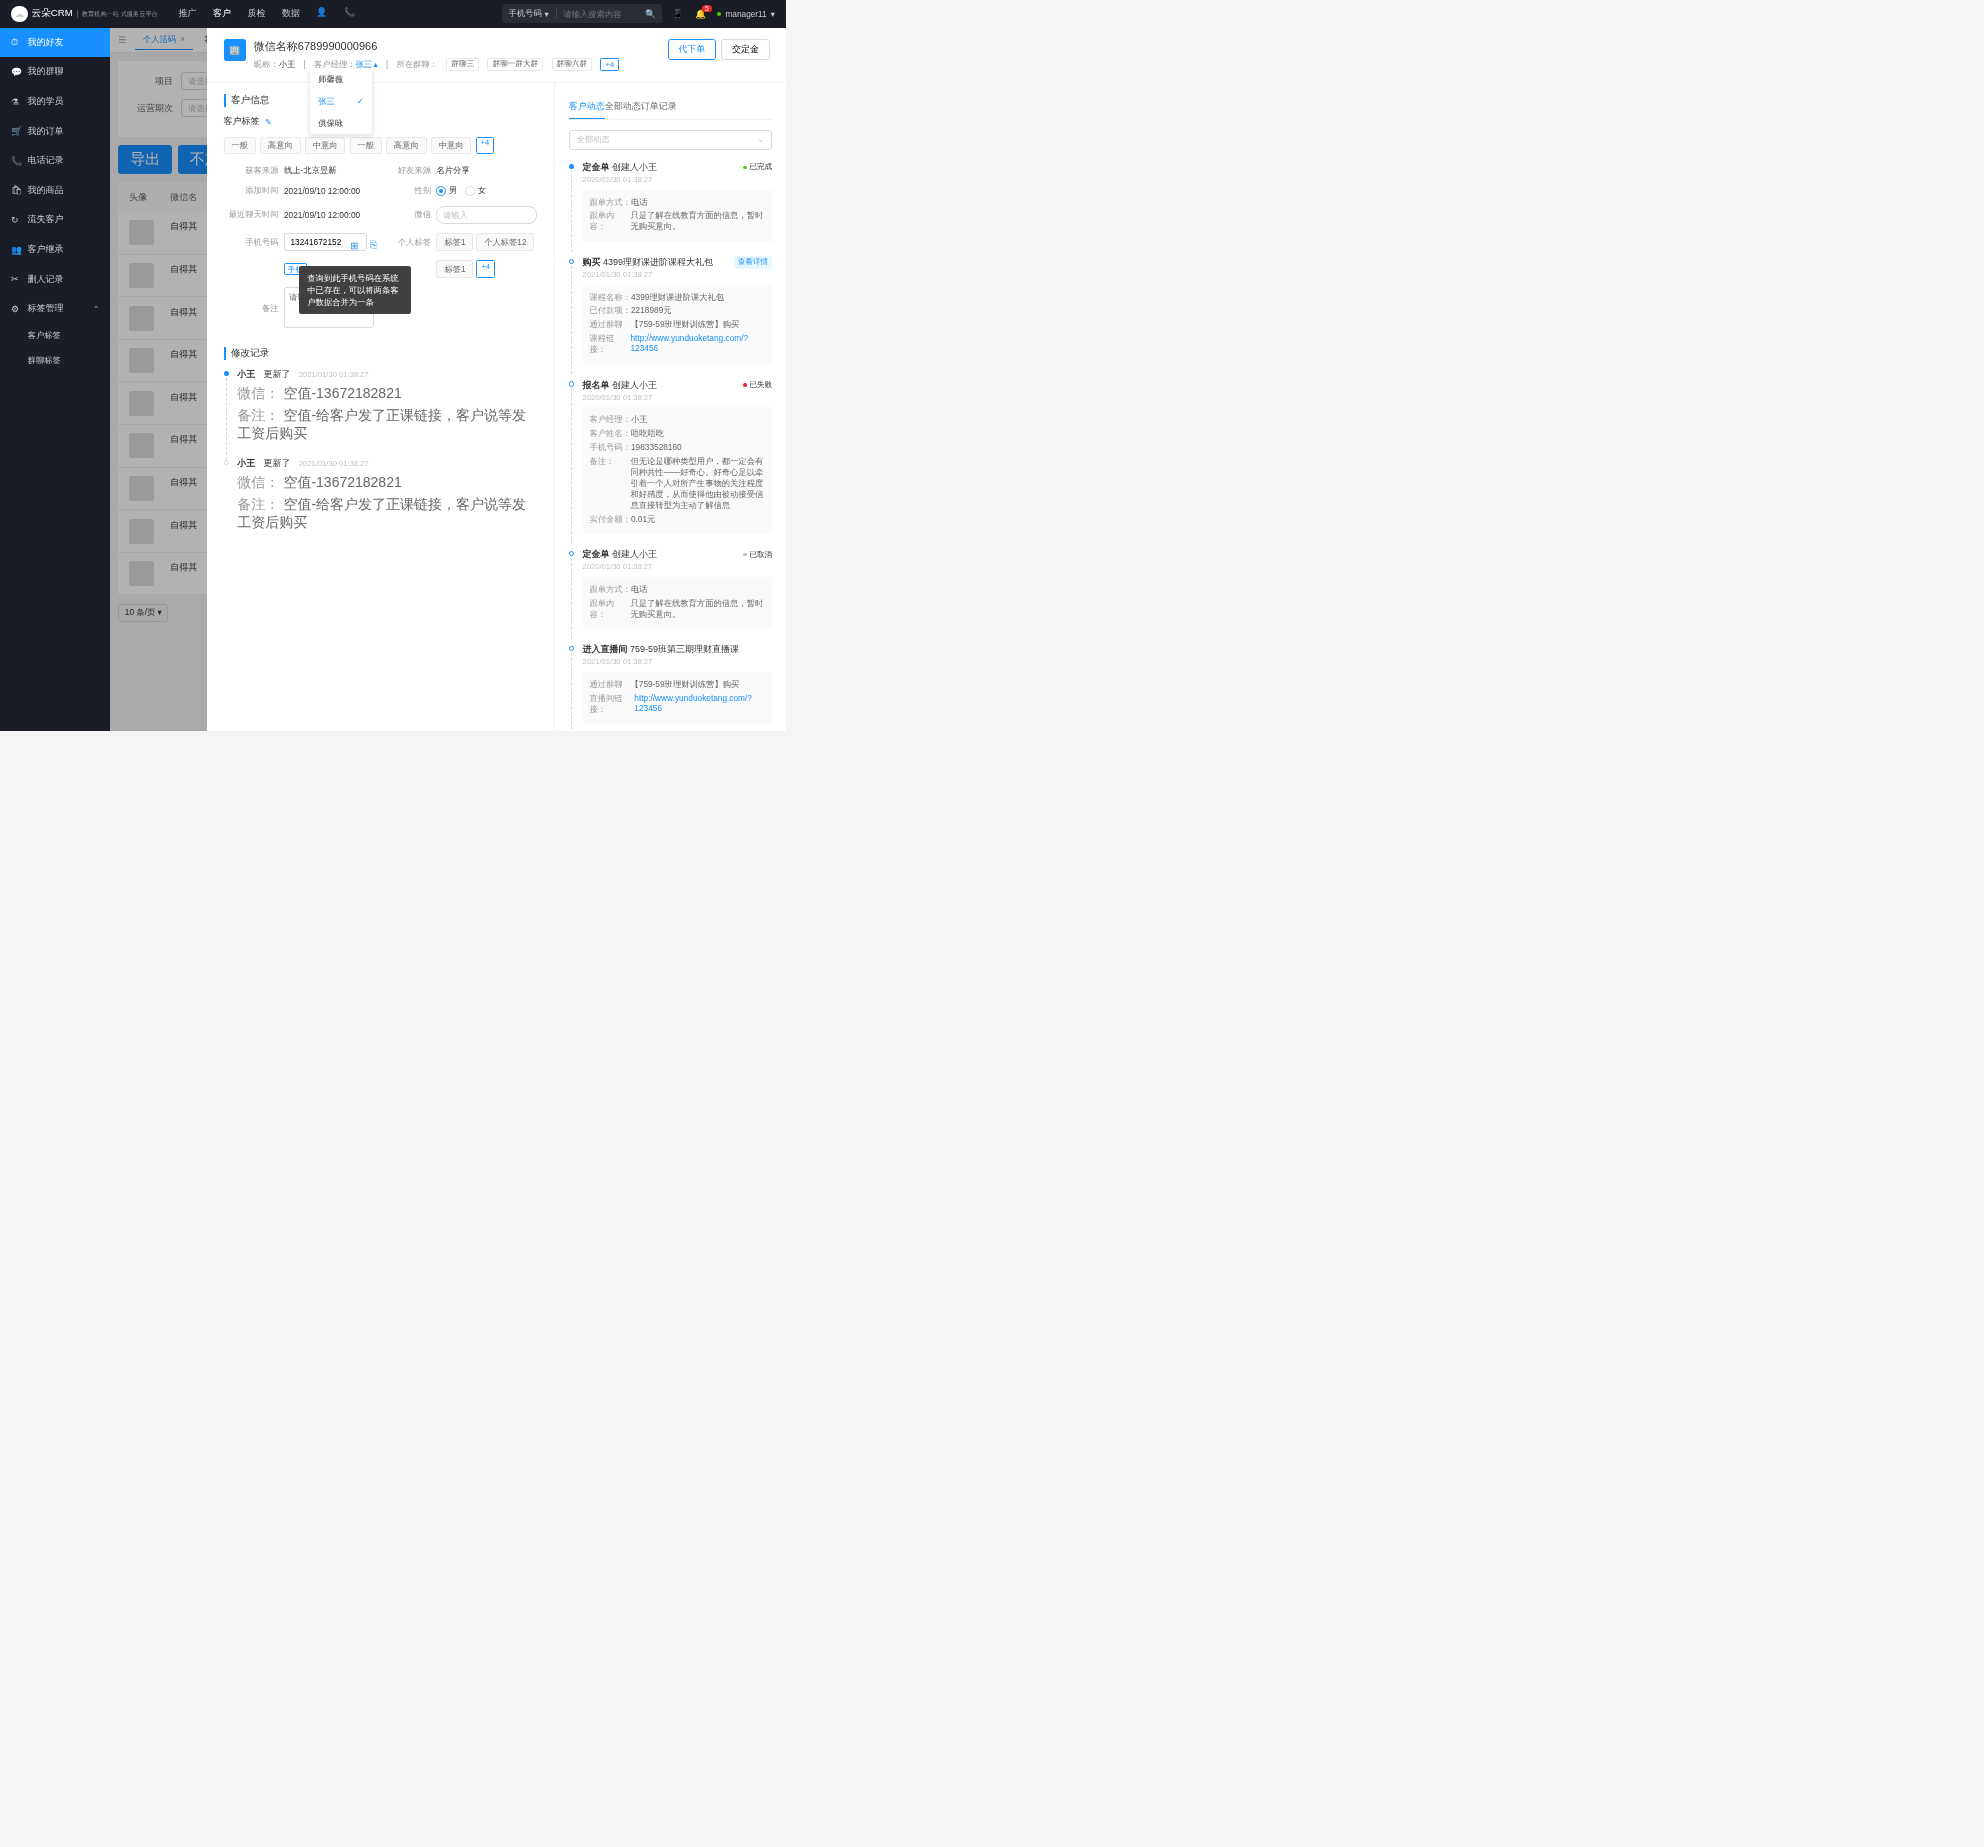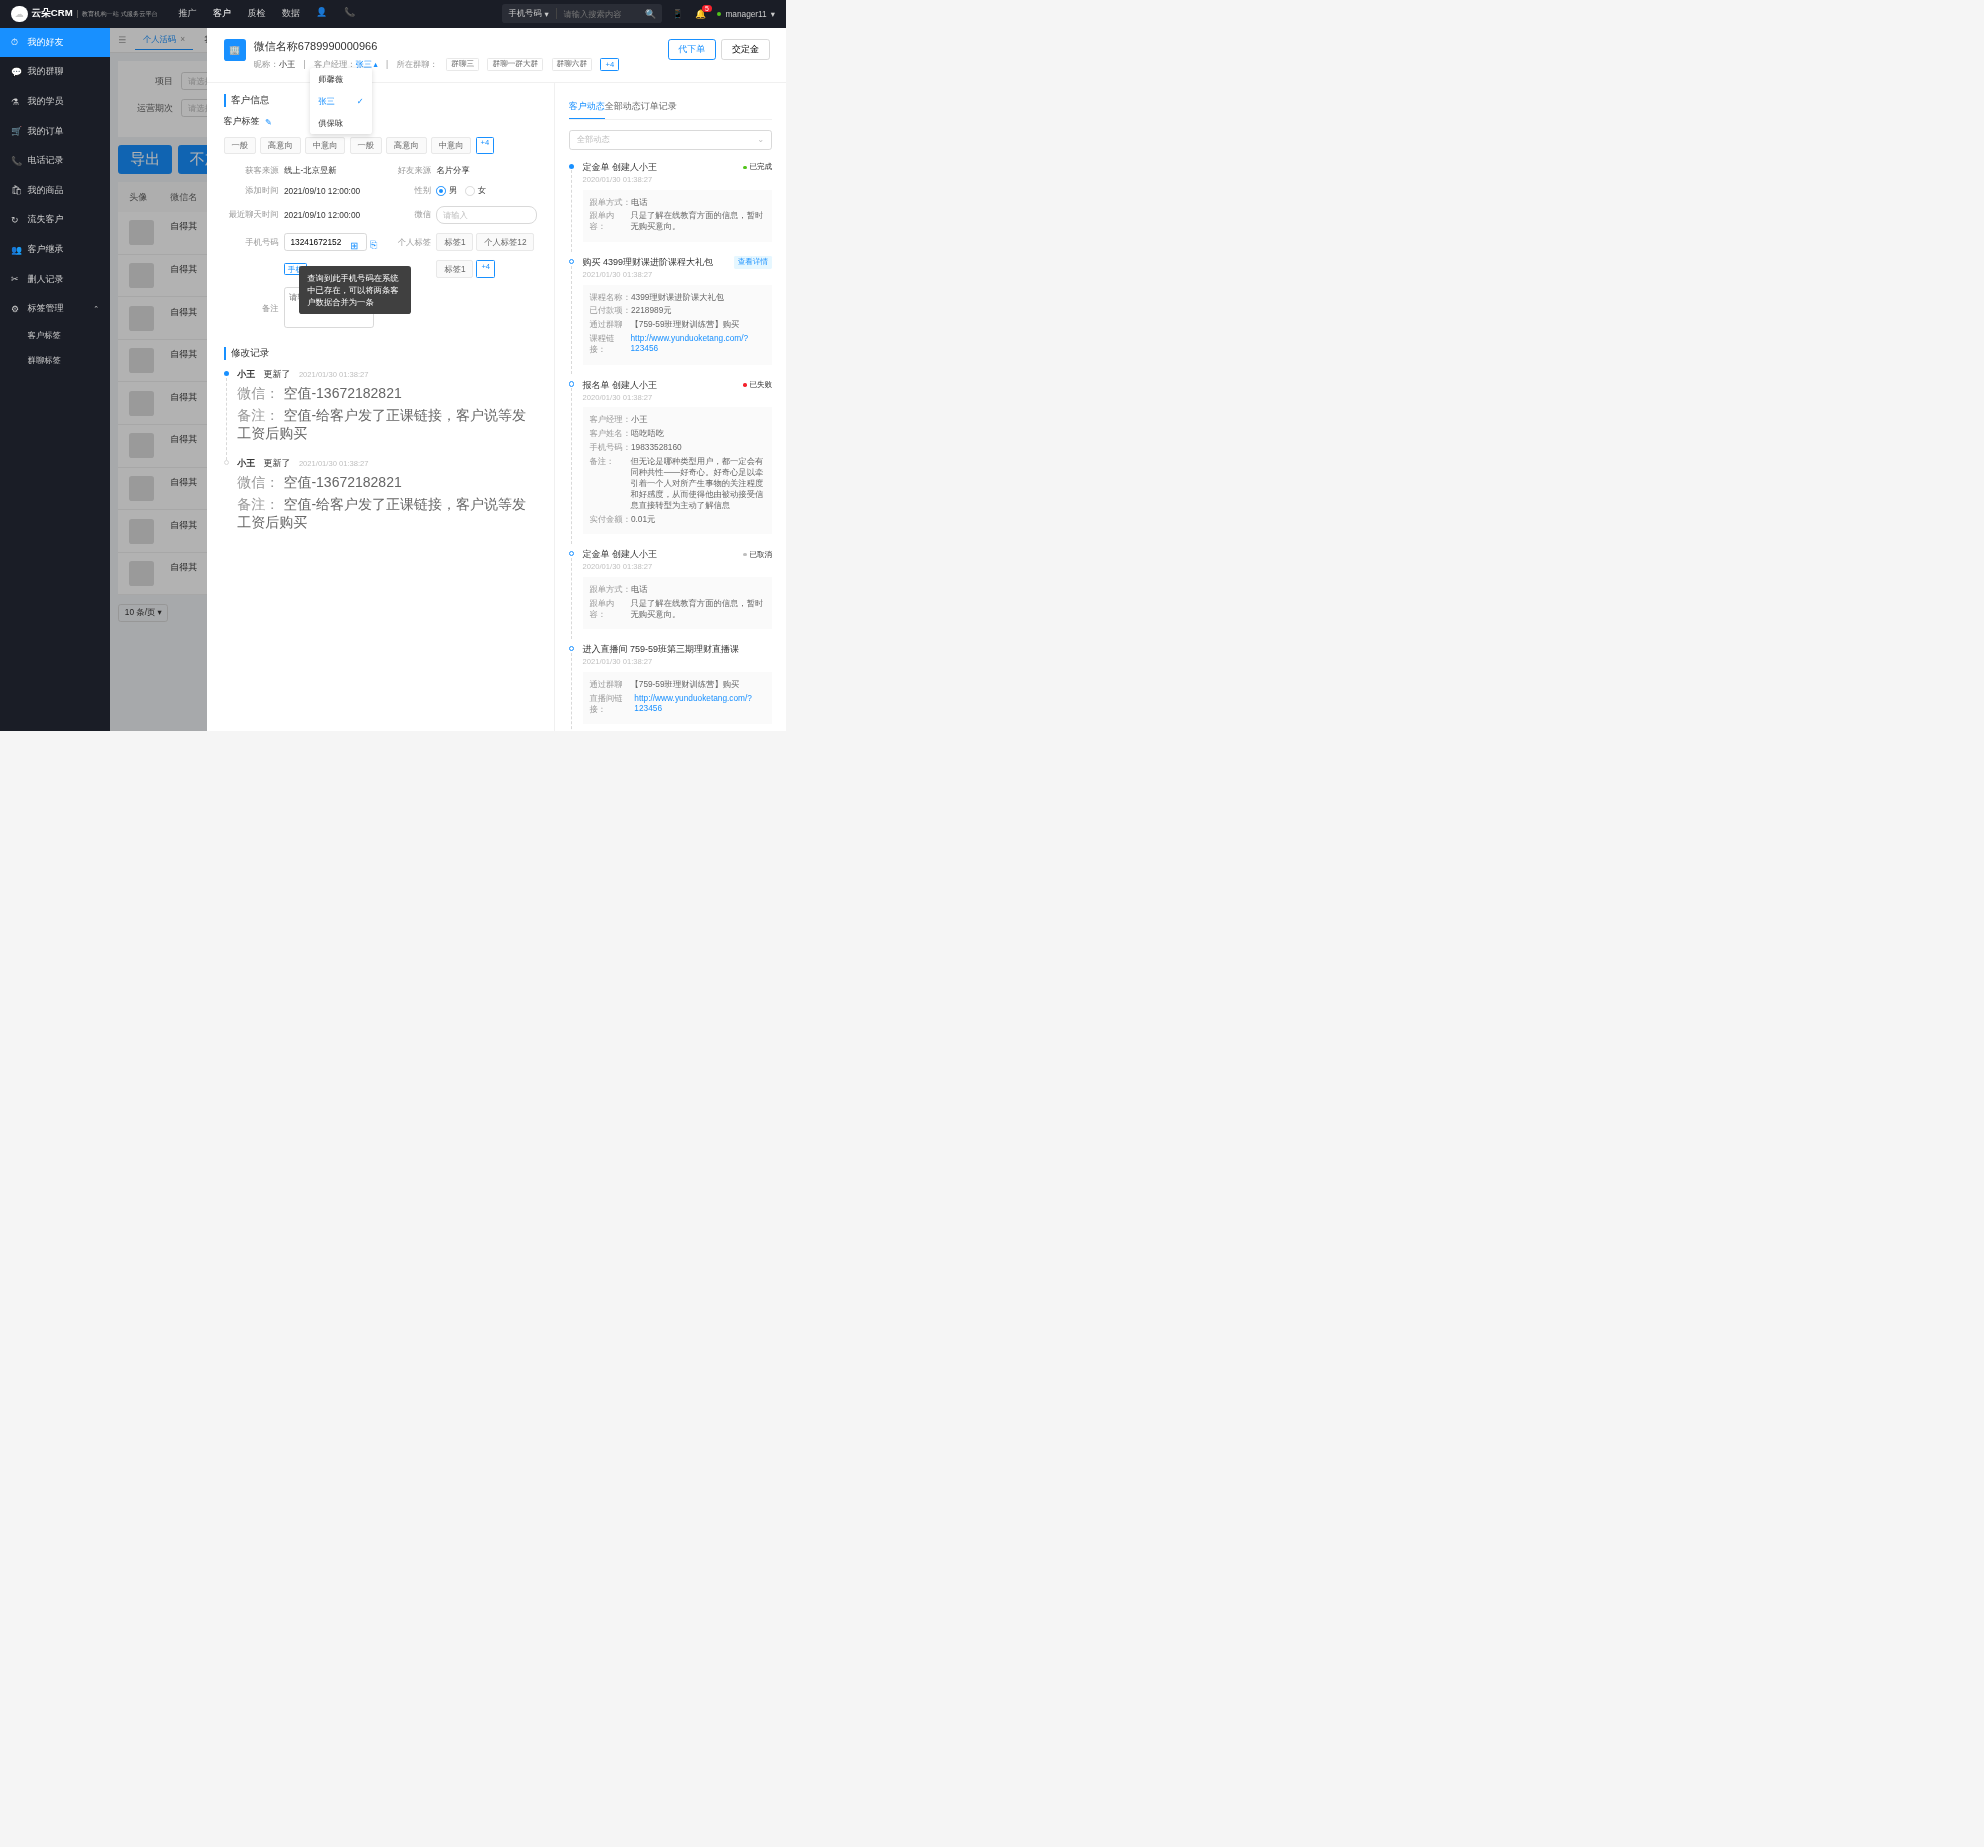--- a/index.html
+++ b/index.html
@@ -1,20 +1,20 @@
 <!DOCTYPE html>
 <html style="font-size:11px"><head>
 <meta charset="utf-8">
 <style>
 *{margin:0;padding:0;box-sizing:border-box;font-family:-apple-system,BlinkMacSystemFont,"Segoe UI",sans-serif}
 body{background:#f5f5f5;font-size:9px;color:#333;width:786px;height:731px;overflow:hidden;position:relative}
 .topnav{height:27.6px;background:#1a1d26;display:flex;align-items:center;padding:0 11px;color:#ccc}
 .logo{display:flex;align-items:center;gap:4.1px;margin-right:20.7px}
 .logo-icon{width:16.5px;height:16.5px;background:#fff;border-radius:50%;display:flex;align-items:center;justify-content:center}
-.logo-text{font-size:9.6px;font-weight:bold;color:#fff}
+.logo-text{font-size:9.6px;font-weight:normal;color:#fff}
 .logo-sub{font-size:6.2px;color:#999;border-left:0.7px solid #555;padding-left:4.1px;line-height:1.2}
 .nav-items{display:flex;gap:16.5px}
 .nav-item{color:#ccc;cursor:pointer;font-size:9px}
 .nav-item.active{color:#fff}
 .nav-right{margin-left:auto;display:flex;align-items:center;gap:11px}
 .search-box{display:flex;align-items:center;background:#2a2d36;border-radius:2.8px;height:19.3px}
 .search-sel{padding:0 6.9px;color:#ccc;font-size:8.3px;border-right:0.7px solid #444;display:flex;align-items:center;gap:2.8px}
 .search-inp{background:transparent;border:none;color:#ccc;padding:0 6.9px;width:83px;outline:none;font-size:8.3px}
 .nav-icon{color:#ccc;cursor:pointer;position:relative}
 .badge{position:absolute;top:-4.1px;right:-5.5px;background:#f5222d;color:#fff;border-radius:5.5px;font-size:6.9px;padding:0 2.8px;min-width:9.6px;text-align:center}
@@ -90,21 +90,21 @@
 .sub-tabs{display:flex;gap:0;border-bottom:0.7px solid #f0f0f0;margin-bottom:10px}
 .sub-tab{padding:5.5px 0;font-size:9px;cursor:pointer;color:#666}
 .sub-tab.active{color:#1890ff;border-bottom:1.4px solid #1890ff}
 .activity-filter{border:0.7px solid #d9d9d9;padding:3.4px 6.9px;border-radius:2.8px;font-size:8.3px;color:#bfbfbf;width:100%;margin-bottom:11px;display:flex;justify-content:space-between}
 .timeline{position:relative}
 .tl-item{position:relative;padding-left:13.8px;margin-bottom:13.8px}
 .tl-dot{position:absolute;left:0;top:2.8px;width:5.5px;height:5.5px;border-radius:50%;background:#1890ff}
 .tl-dot.hollow{background:#fff;border:1.4px solid #1890ff}
 .tl-line{position:absolute;left:2.1px;top:9.6px;width:0.7px;height:100%;border-left:0.7px dashed #d9d9d9}
 .tl-hd{display:flex;justify-content:space-between;font-size:9px}
-.tl-title{font-weight:400}
+.tl-title{font-weight:700}
 .tl-status{font-size:7.6px;display:flex;align-items:center;gap:2.8px}
 .status-dot{width:3.4px;height:3.4px;border-radius:50%}
 .tl-time{color:#bfbfbf;font-size:7.6px;margin-top:1.4px}
 .tl-card{background:#fafafa;padding:6.9px;margin-top:5.5px;font-size:8.3px;color:#666}
 .tl-card-row{display:flex;margin-bottom:2.8px}
 .tl-card-label{color:#999;min-width:41px}
 .link{color:#1890ff}
 .view-detail{position:absolute;right:0;top:0;font-size:7.6px;color:#1890ff;background:#e6f7ff;padding:1.4px 4.1px;border-radius:1.4px}
 .dropdown{position:absolute;top:68px;left:310px;width:62px;background:#fff;box-shadow:0 1.4px 5.5px rgba(0,0,0,0.15);border-radius:2.8px;z-index:100}
 .dd-item{padding:5.5px 8.3px;font-size:8.3px;cursor:pointer;display:flex;justify-content:space-between;align-items:center}

